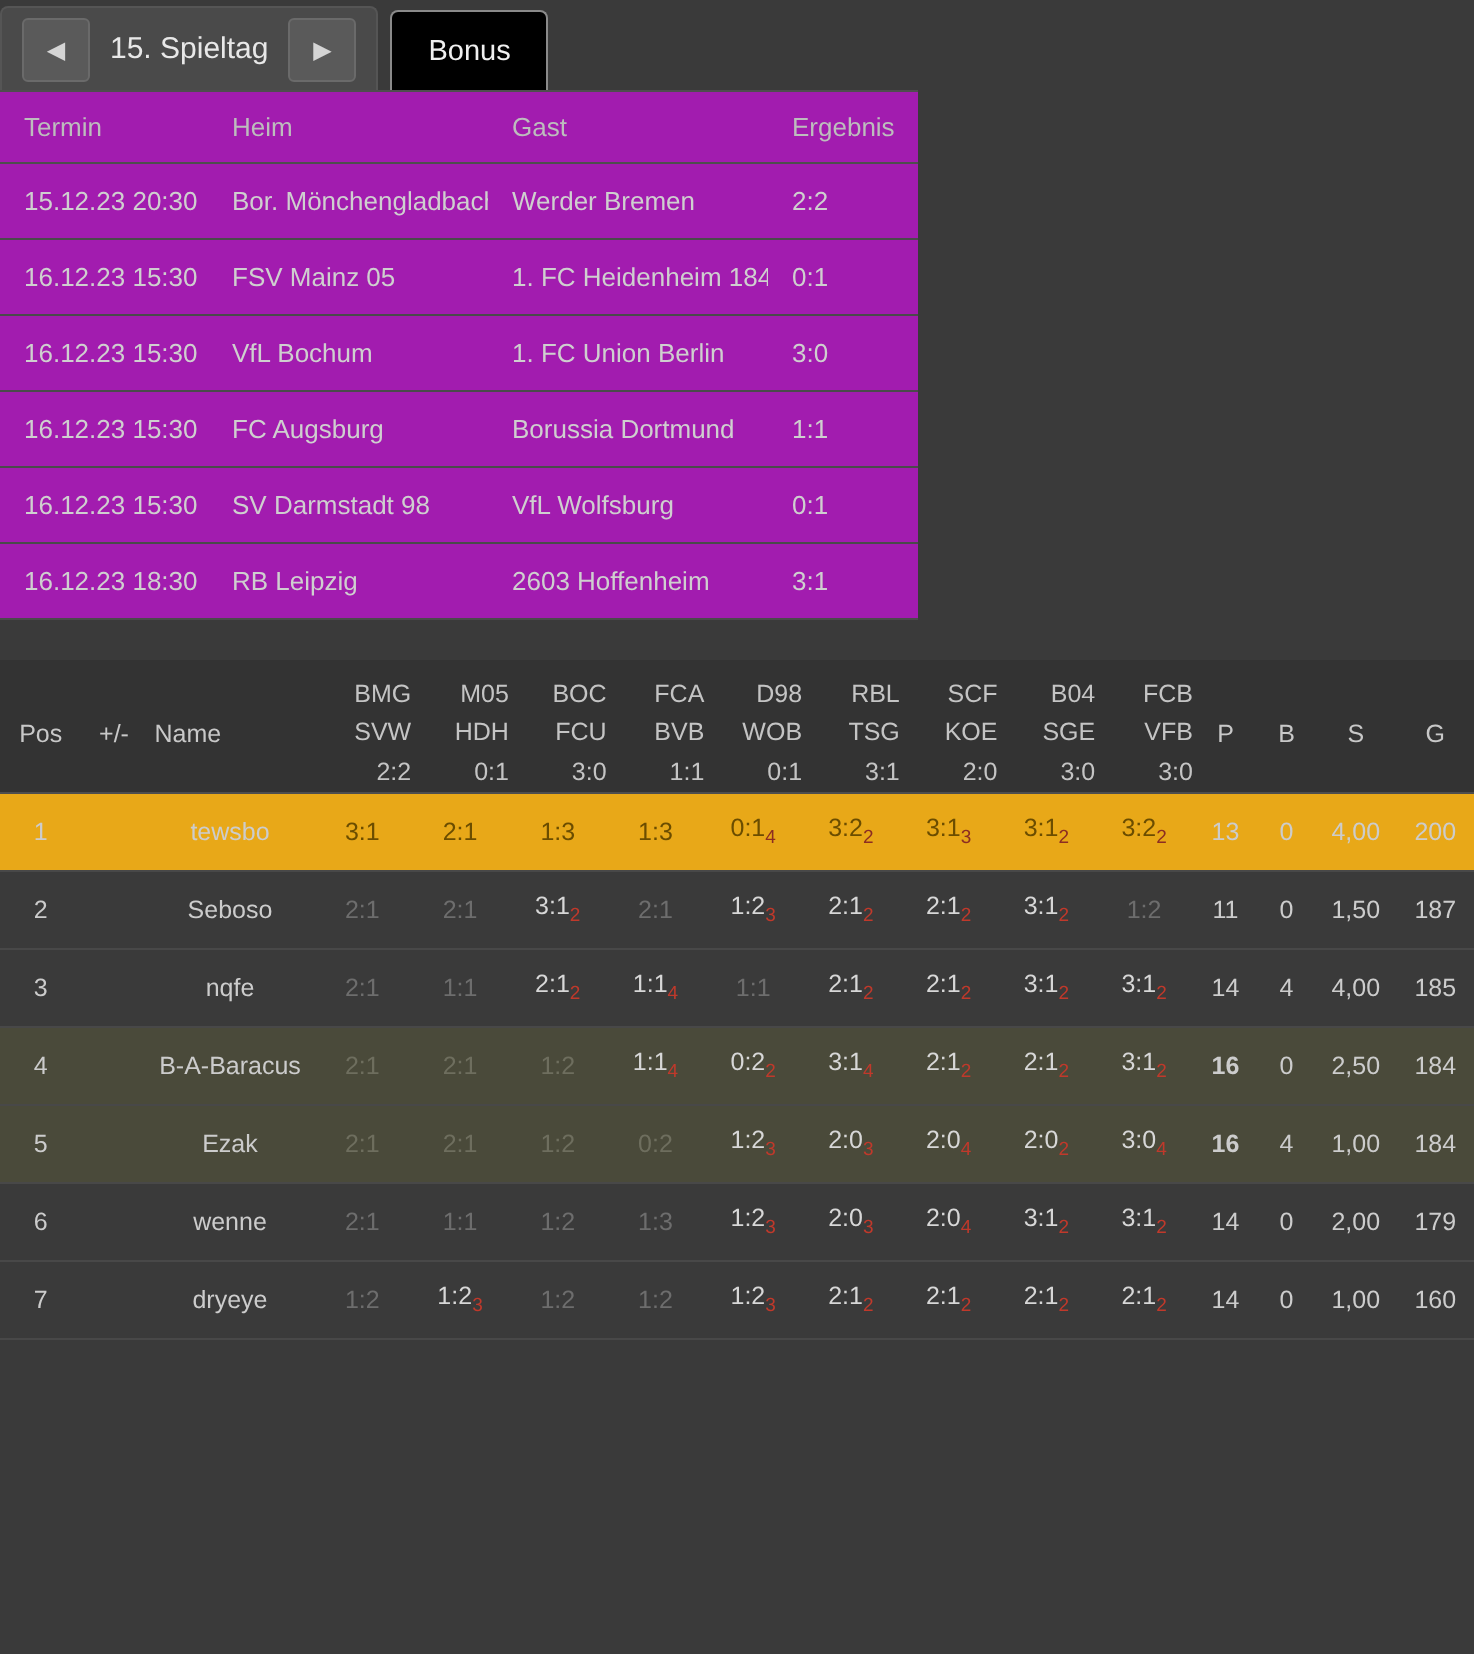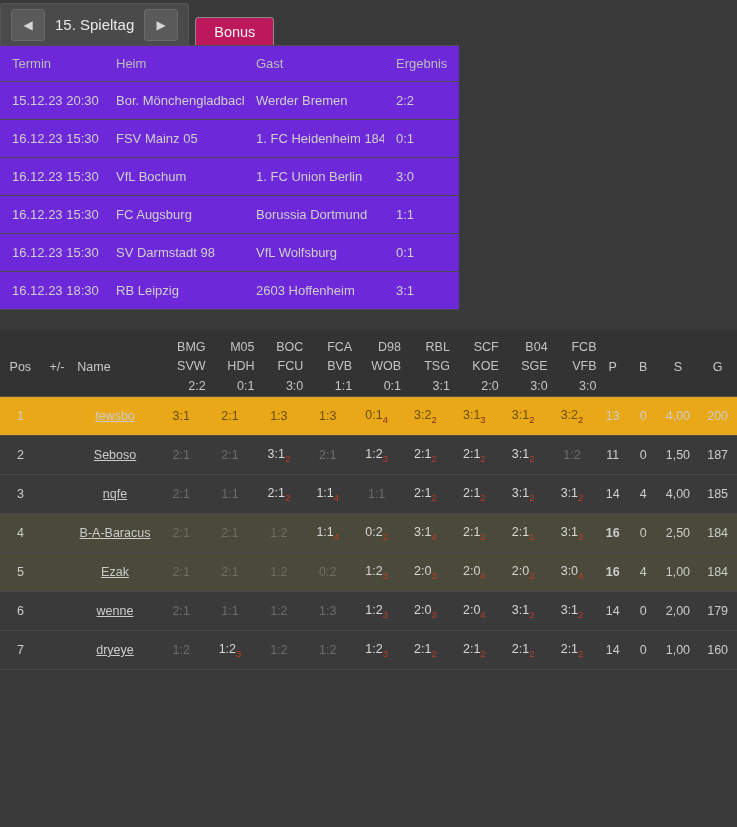--- a/index.html
+++ b/index.html
@@ -51,42 +51,42 @@
     margin: 0 6px;
     cursor: pointer;
   }
   .matchday-label {
     color: #e8e8e8;
     font-size: 15px;
     padding: 0 4px;
     white-space: nowrap;
   }
   .bonus-tab {
-    height: 28px;
+    height: 40px;
     display: flex;
     align-items: center;
     justify-content: center;
-    background: #be185d;
+    background: #000000;
     color: #f0f0f0;
     font-size: 14.5px;
     padding: 0 18px;
     border: 1px solid #8a8a8a;
     border-bottom: none;
     border-top-left-radius: 4px;
     border-top-right-radius: 4px;
     margin-left: 6px;
     cursor: pointer;
     box-sizing: border-box;
   }
 
   
   .fixtures {
     width: 459px;
     border-collapse: collapse;
-    background: #6d28d9;
+    background: #a21caf;
     table-layout: fixed;
   }
   .fixtures th {
     font-weight: normal;
     color: #bdbdbd;
     font-size: 13px;
     text-align: left;
     padding: 10px 6px 10px 12px;
     border-bottom: 1px solid #4e4e4e;
     border-top: 1px solid #4e4e4e;
@@ -151,21 +151,21 @@
   .rk-head .h-name { text-align: left; padding-left: 4px; }
 
   table.ranking tbody tr {
     height: 39px;
     border-bottom: 1px solid #484848;
   }
   table.ranking tbody td {
     border-bottom: 1px solid #484848;
     color: #cccccc;
   }
-  td.name-cell { text-align: left; padding-left: 4px; text-decoration: underline; }
+  td.name-cell { text-align: left; padding-left: 4px; }
 
   
   tr.row-normal  td { background: #3a3a3a; }
   tr.row-high    td { background: #e8a818; color: #5b4300; }
   tr.row-mid     td { background: #4a4a3a; }
 
   tr.row-high td { border-bottom: 1px solid #c58f14; }
   tr.row-mid  td { border-bottom: 1px solid #53533f; }
 
   

